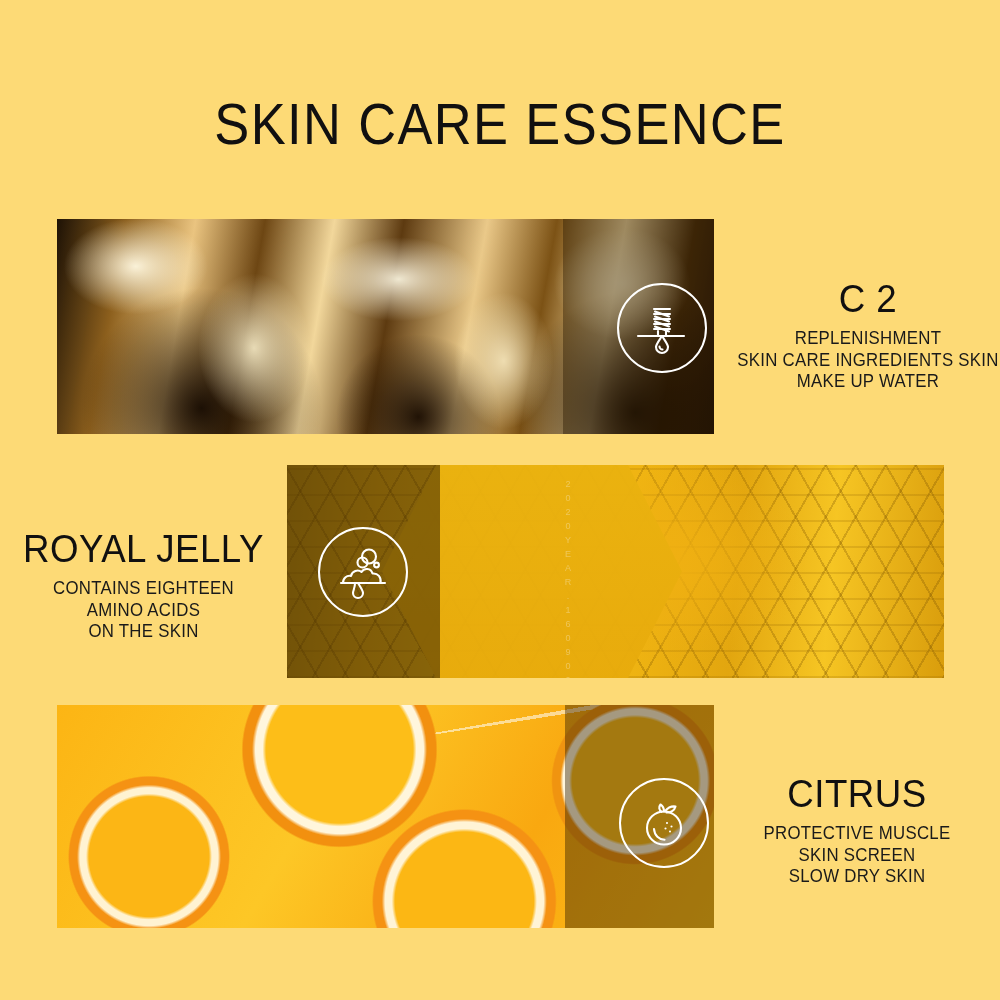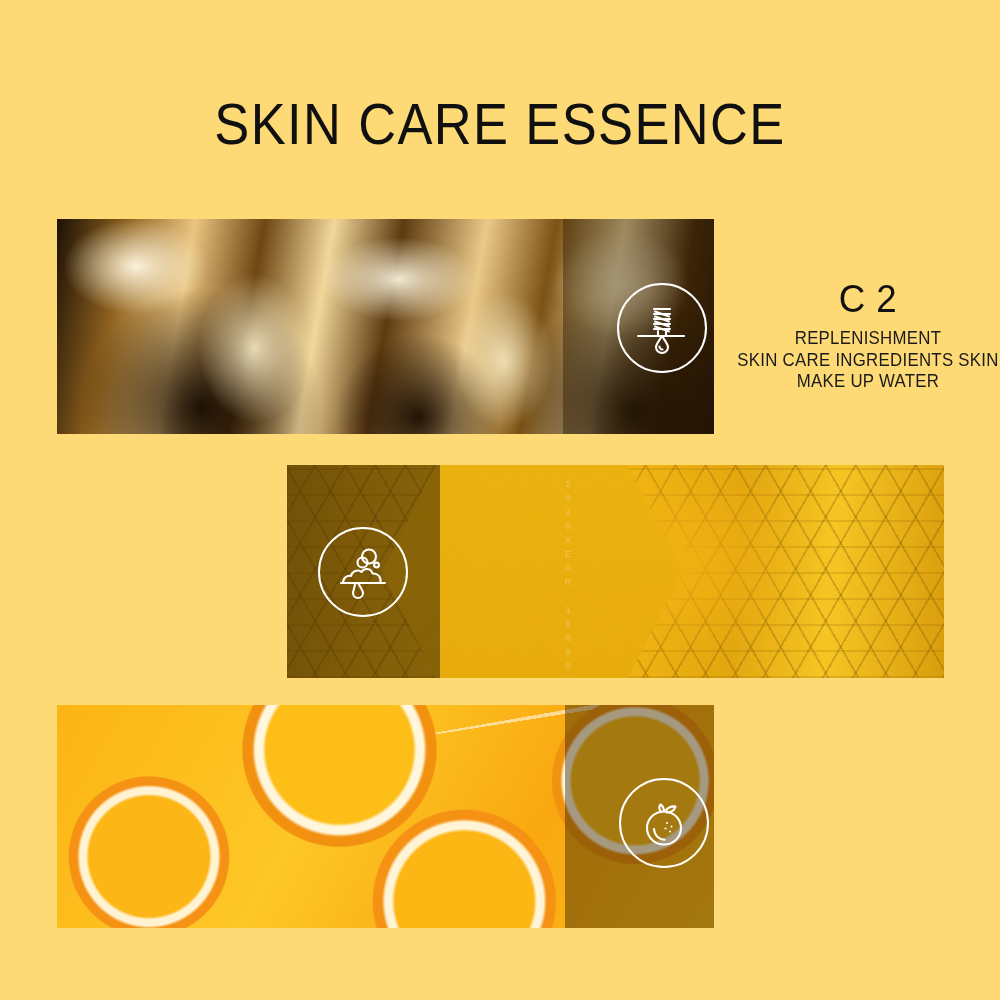--- a/index.html
+++ b/index.html
@@ -157,32 +157,48 @@
         <circle cx="29.5" cy="20.5" r="5"></circle>
         <circle cx="43.5" cy="23" r="2.4"></circle>
         <path d="M10 41 C10 36 14 33 18 34 C19 29 25 27 28.5 30 C31 25.5 38 26 39.5 31.5
                  C45 31 48.5 35 47.5 41 Z"></path>
         <path d="M8 41 L52 41"></path>
         <path d="M22 41 C22 46 20 48.5 20 51 a5 5 0 0 0 10 0 c0-2.5-2-5-5-10"></path>
       </svg>
     </div>
   </div>
 
+  <div class="textblock ta-center" id="text2">
+    <div class="heading">ROYAL JELLY</div>
+    <div class="lines">
+      <div>CONTAINS EIGHTEEN</div>
+      <div>AMINO ACIDS</div>
+      <div>ON THE SKIN</div>
+    </div>
+  </div>
 
   <div class="band" id="band3">
     <div class="photo"></div>
     <div class="overlay-panel"></div>
     <div class="icon-badge">
       <svg width="60" height="60" viewBox="0 0 60 60" fill="none" stroke="#ffffff" stroke-width="2.1" stroke-linecap="round" stroke-linejoin="round">
         <ellipse cx="30" cy="35" rx="17" ry="16.5"></ellipse>
         <path d="M30 18.5 C30 15 29 13 26.5 11.5 C24.5 14 25 17 27.5 18.8"></path>
         <path d="M31 18.2 C34 14.5 38 13 41.5 13.5 C40.5 17.5 36.5 19.8 32.5 19.5"></path>
         <circle cx="33" cy="30" r="1.05" fill="#ffffff" stroke="none"></circle>
         <circle cx="37.5" cy="33.5" r="1.05" fill="#ffffff" stroke="none"></circle>
         <circle cx="31.5" cy="35.5" r="1.05" fill="#ffffff" stroke="none"></circle>
         <circle cx="36" cy="38.5" r="1.05" fill="#ffffff" stroke="none"></circle>
         <path d="M20 36 C20.5 42.5 25 46.5 30.5 46.8"></path>
       </svg>
     </div>
   </div>
 
+  <div class="textblock ta-center" id="text3">
+    <div class="heading">CITRUS</div>
+    <div class="lines">
+      <div>PROTECTIVE MUSCLE</div>
+      <div>SKIN SCREEN</div>
+      <div>SLOW DRY SKIN</div>
+    </div>
+  </div>
 
 </div>
 
 </body></html>

